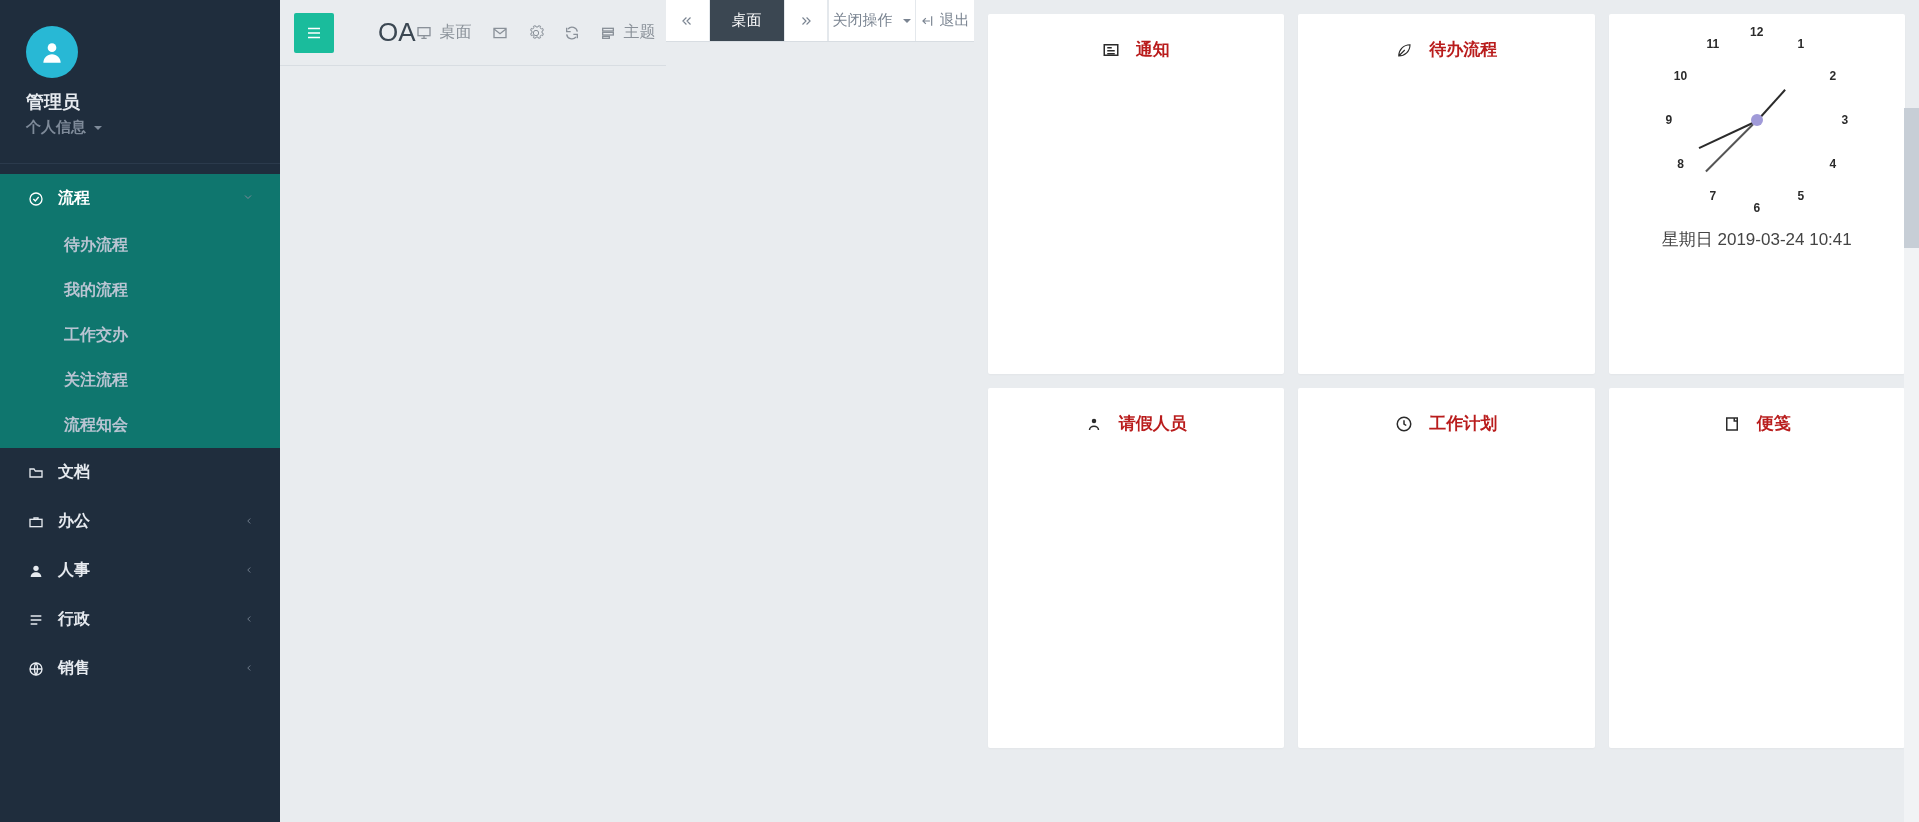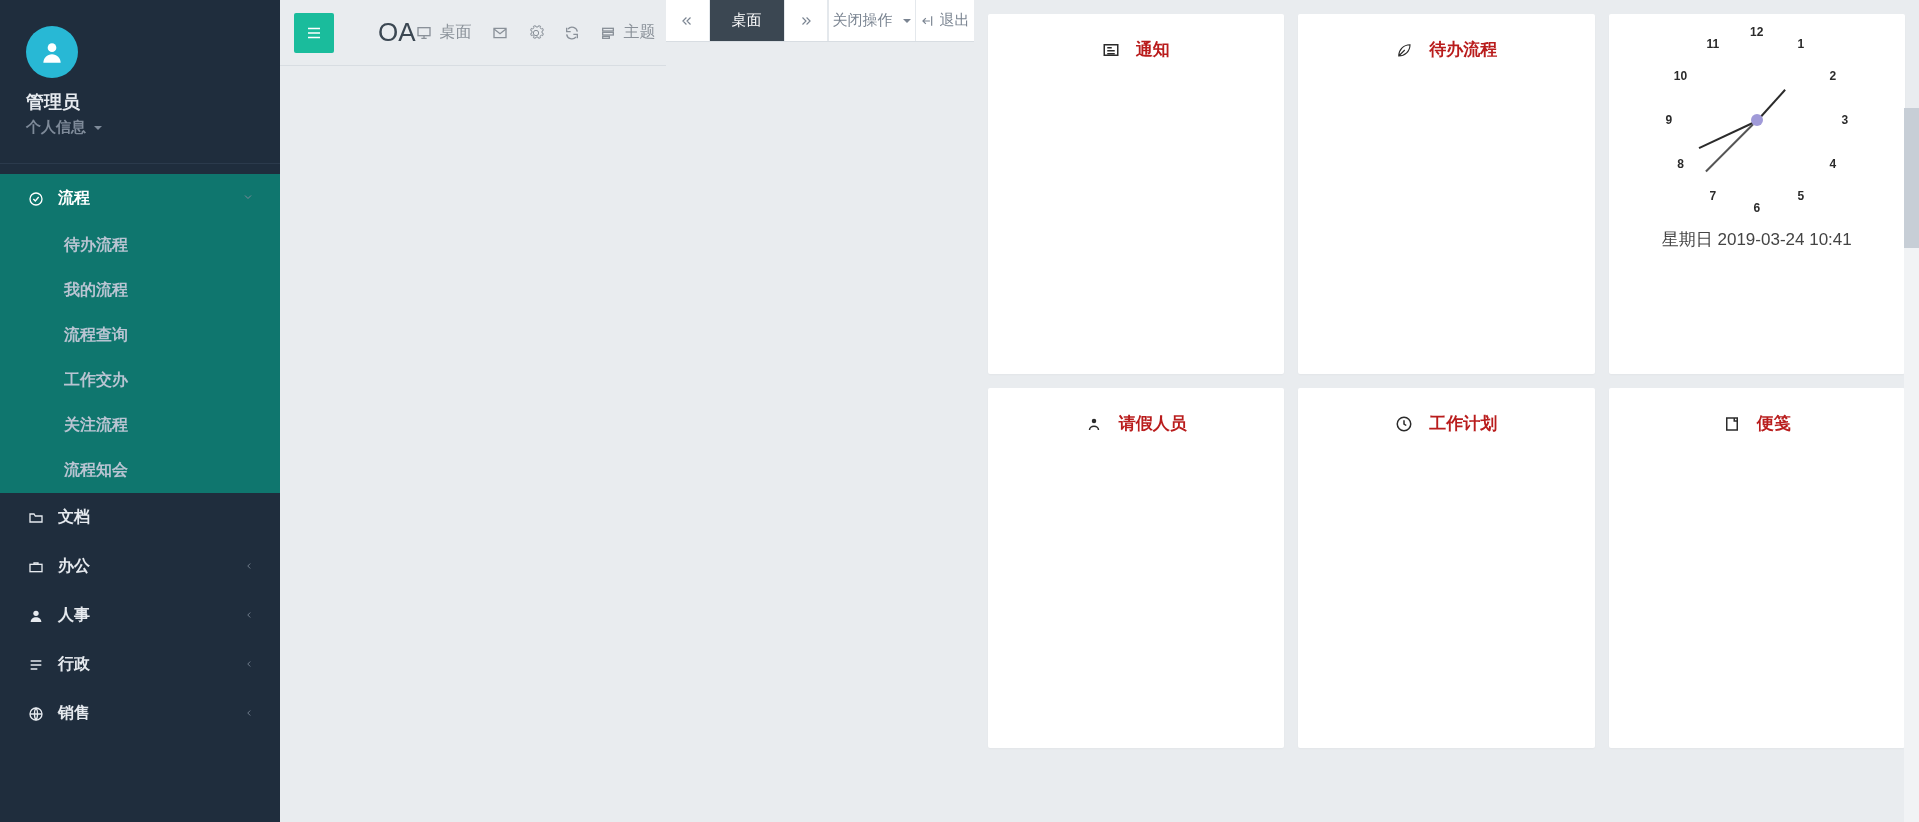--- a/index.html
+++ b/index.html
@@ -100,21 +100,20 @@
           <span>流程</span>
           <span class="chev">
             <svg width="12" height="12" viewBox="0 0 24 24" fill="none" stroke="currentColor" stroke-width="2">
                 <path d="M6 9l6 6 6-6"></path>
               </svg>
           </span>
         </div>
         <div class="menu-sub">
           <div class="menu-sub-item">待办流程</div>
           <div class="menu-sub-item">我的流程</div>
-          <div class="menu-sub-item">流程查询</div>
           <div class="menu-sub-item">工作交办</div>
           <div class="menu-sub-item">关注流程</div>
           <div class="menu-sub-item">流程知会</div>
         </div>
       </div>
 
       <div class="menu-group">
         <div class="menu-head">
           <span class="mi">
             <svg width="16" height="16" viewBox="0 0 24 24" fill="none" stroke="currentColor" stroke-width="2">

